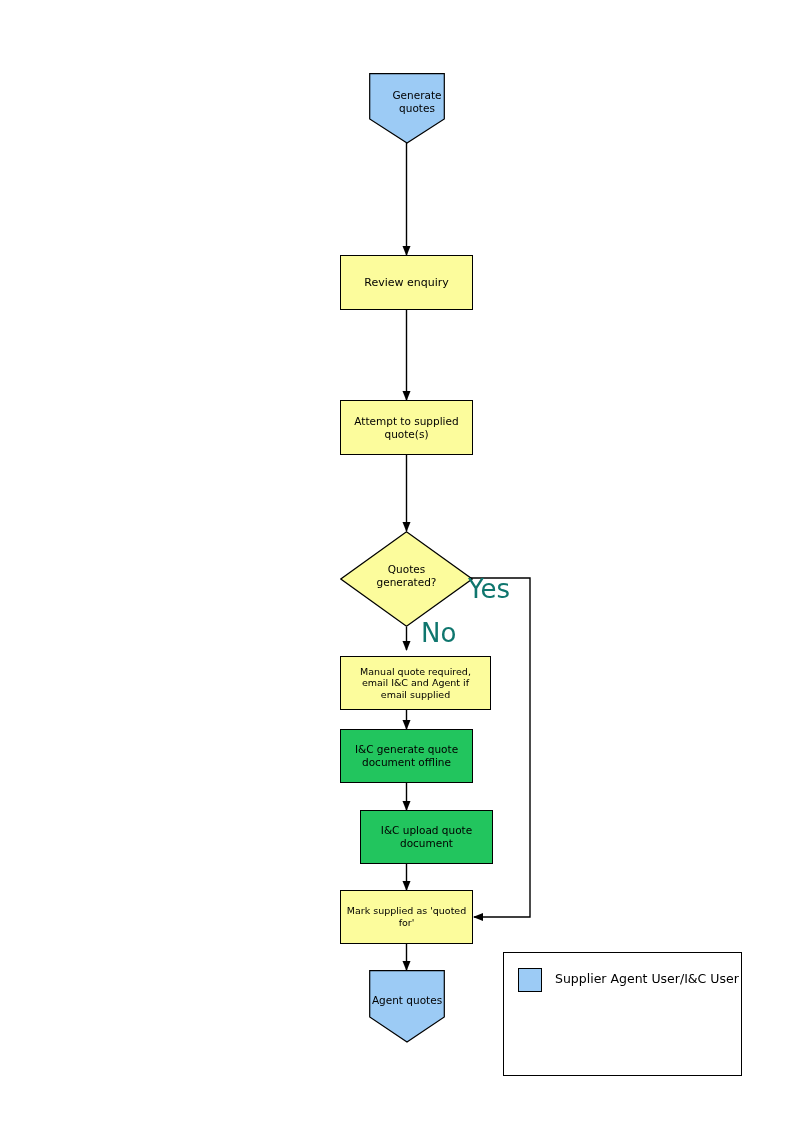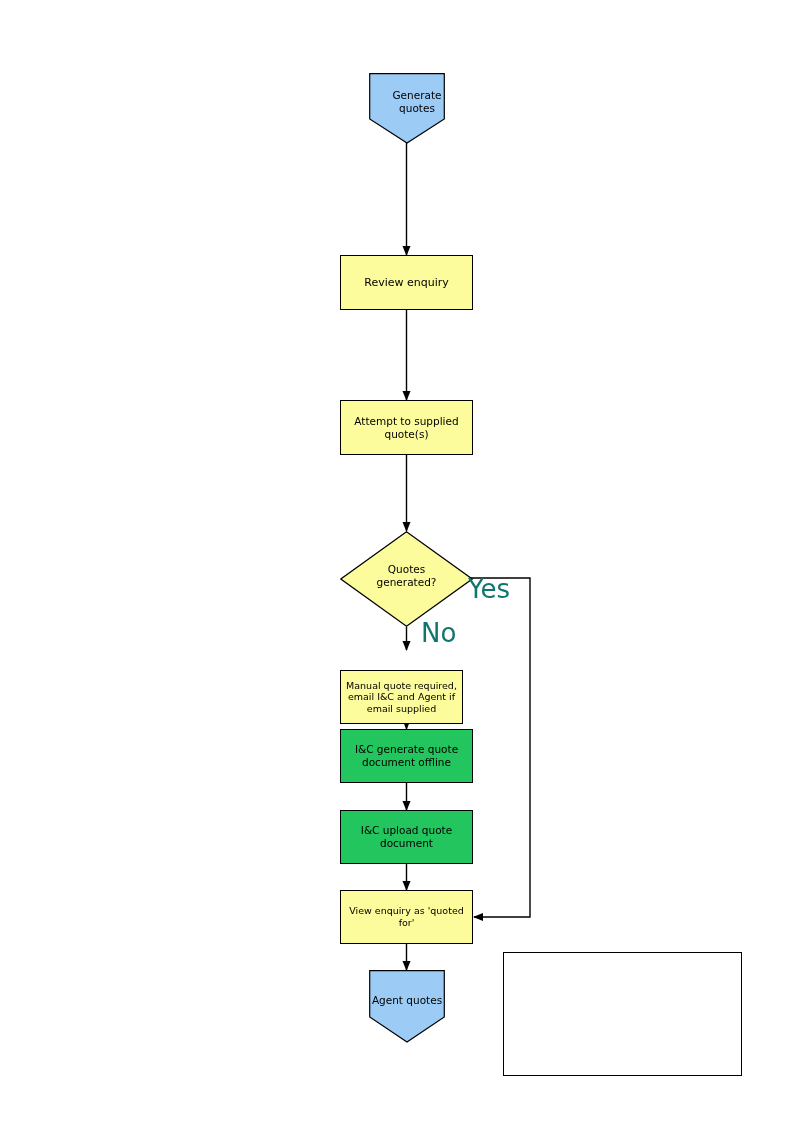--- a/index.html
+++ b/index.html
@@ -168,41 +168,45 @@
   <svg width="133" height="96" xmlns="http://www.w3.org/2000/svg">
     <polygon points="66.5,0.8 132.2,48 66.5,95.2 0.8,48" fill="#FCFC9C" stroke="#000000" stroke-width="1.2"></polygon>
   </svg>
   <span class="dlabel" style="top:32px; font-size:10.5px;">Quotes
 generated?</span>
 </div>
 
 <div class="edge-label" style="left:468px; top:574px; font-size:26px;">Yes</div>
 <div class="edge-label" style="left:373px; top:618px; font-size:26px;margin-left:48px;">No</div>
 
-<div class="node rect yellow" style="left:340px; top:670px; width:123px; height:54px; font-size:9.5px;">
+<div class="node rect yellow" style="left:340px; top:656px; width:151px; height:54px; font-size:9.5px;">
   <span class="txt">Manual quote required,
 email I&amp;C and Agent if
 email supplied</span>
 </div>
 
 <div class="node rect blue" style="left:340px; top:729px; width:133px; height:54px; font-size:10.5px;">
   <span class="txt">I&amp;C generate quote
 document offline</span>
 </div>
 
-<div class="node rect blue" style="left:340px; top:810px; width:133px; height:54px; font-size:10.5px;text-align:center;">
+<div class="node rect blue" style="left:360px; top:810px; width:133px; height:54px; font-size:10.5px;text-align:center;">
   <span class="txt">I&amp;C upload quote
 document</span>
 </div>
 
 <div class="node rect yellow" style="left:340px; top:890px; width:133px; height:54px; font-size:9.5px;">
-  <span class="txt">View enquiry as 'quoted for'</span>
+  <span class="txt">Mark supplied as 'quoted for'</span>
 </div>
 
 <div class="pent" style="left:369px; top:970px; width:76px; height:73px;">
   <svg width="76" height="73" xmlns="http://www.w3.org/2000/svg">
     <polygon points="0.7,0.7 75.3,0.7 75.3,47 38,72 0.7,47" fill="#9CCBF5" stroke="#000000" stroke-width="1.2"></polygon>
   </svg>
   <span class="plabel" style="top:24px; font-size:10.5px;">Agent quotes</span>
 </div>
 
 <div id="legend">
+  <div class="legend-row" style="top:15px;">
+    <span class="swatch" style="background:#9CCBF5;"></span>
+    <span class="legend-text">Supplier Agent User/I&amp;C User</span>
+  </div>
 </div>
 
 </body></html>

